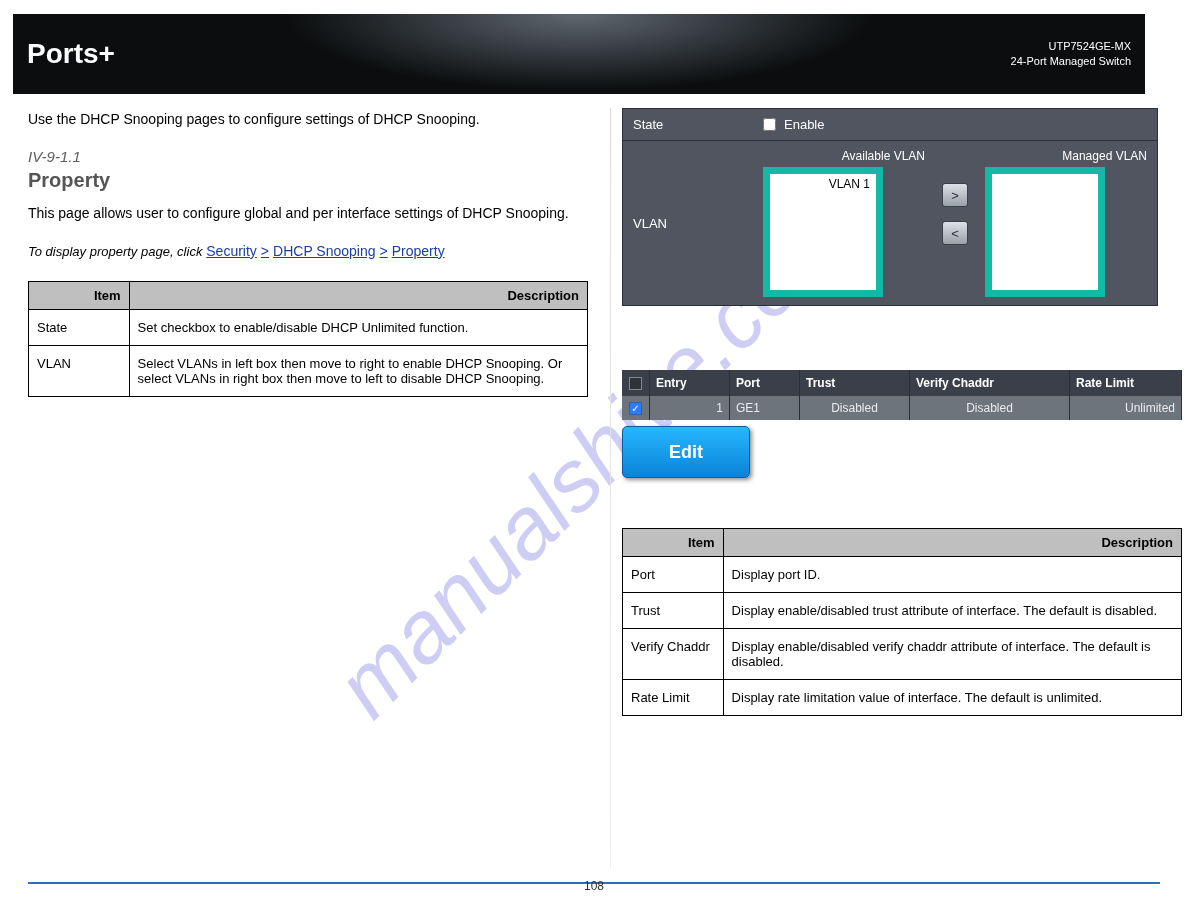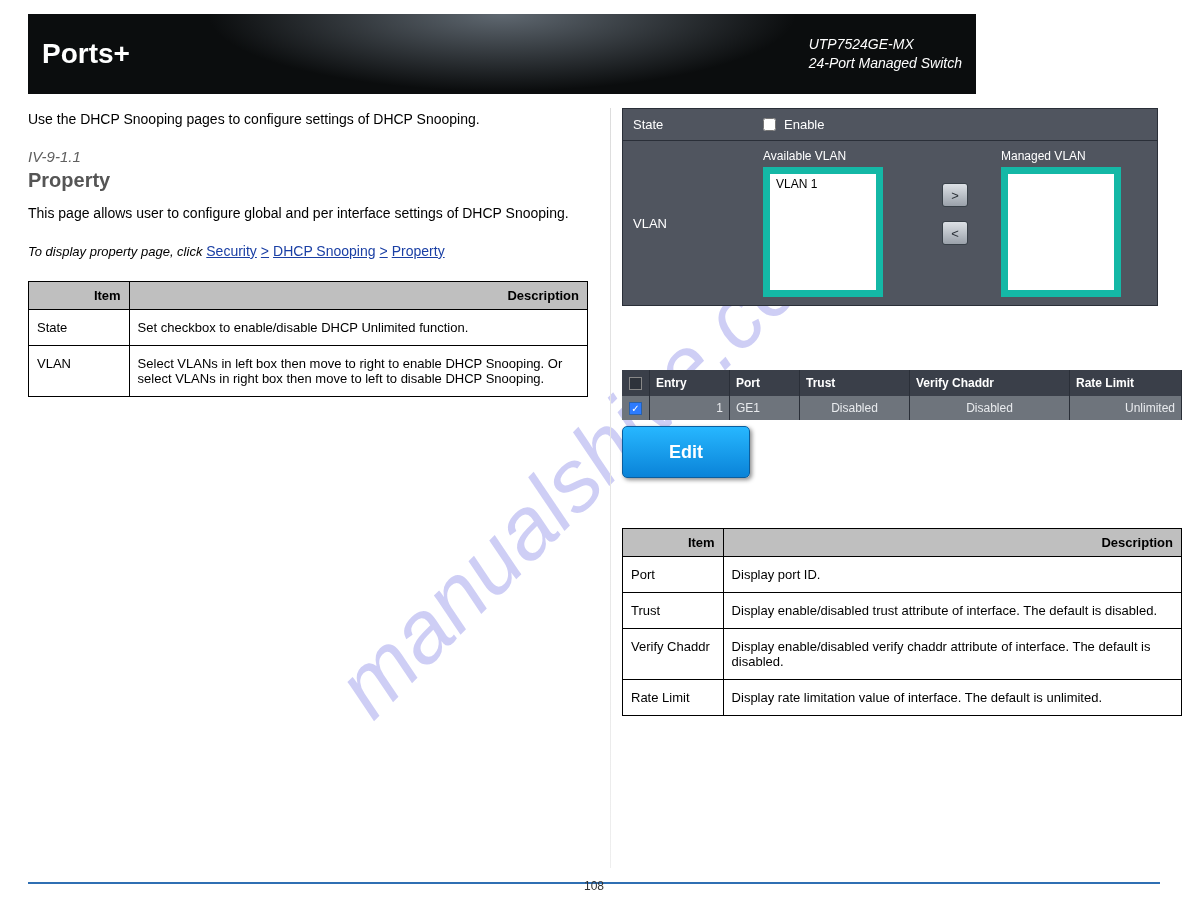--- a/index.html
+++ b/index.html
@@ -1,29 +1,29 @@
 <!DOCTYPE html>
 <html><head>
 <meta charset="utf-8">
 <style>
   * { box-sizing: border-box; margin: 0; padding: 0; }
   html, body { width: 1188px; height: 918px; background: #ffffff; font-family: Arial, sans-serif; color: #000; }
   .page { position: relative; width: 1188px; height: 918px; }
 
   
   .banner {
-    position: absolute; top: 14px; left: 28px; width: 948px; height: 80px;
+    position: absolute; top: 14px; left: 13px; width: 1132px; height: 80px;
     background:
       radial-gradient(ellipse 420px 110px at 50% 0%, rgba(110,120,130,0.85) 0%, rgba(20,24,28,0.0) 70%),
       linear-gradient(180deg, #0b0d0e 0%, #0b0d0e 100%);
     color: #fff;
   }
   .banner-inner { display: flex; align-items: center; justify-content: space-between; height: 100%; padding: 0 14px; }
   .banner-title { font-size: 28px; font-weight: 700; }
-  .banner-right { font-size: 14px; line-height: 1.35; font-style: italic; }
+  .banner-right { text-align: right; font-size: 11px; line-height: 1.35; }
 
   
   .content { position: absolute; top: 108px; left: 28px; right: 28px; bottom: 10px; }
   .left { position: absolute; left: 0; top: 0; width: 560px; }
   .right { position: absolute; left: 594px; top: 0; width: 560px; }
   .divider { position: absolute; left: 582px; top: 0; bottom: 40px; width: 1px; background: linear-gradient(#ddd,#eee); }
 
   
   .para { font-size: 14px; line-height: 1.6; margin-bottom: 18px; }
   .h-sub { color: #5f5f5f; font-style: italic; font-size: 15px; margin-bottom: 4px; }
@@ -39,21 +39,21 @@
   table.info th { background: #bfbfbf; border: 1px solid #000; padding: 6px 8px; text-align: right; font-weight: 700; }
   table.info td { border: 1px solid #000; padding: 10px 8px; vertical-align: top; }
 
   
   .vlan-panel { width: 536px; border: 1px solid #2a2f38; background: #50555f; color: #fff; font-size: 13px; }
   .vlan-row { display: grid; grid-template-columns: 130px 1fr; border-bottom: 1px solid #2a2f38; }
   .vlan-row:last-child { border-bottom: none; }
   .vlan-cell-l { background: #50555f; padding: 8px 10px; display: flex; align-items: center; }
   .vlan-cell-r { background: #50555f; padding: 8px 10px; }
   .enable-wrap { display: flex; align-items: center; gap: 8px; }
-  .vlan-dual { display: grid; grid-template-columns: 1fr 44px 1fr; gap: 24px; align-items: start; }
+  .vlan-dual { display: grid; grid-template-columns: 1fr 44px 1fr; gap: 8px; align-items: start; text-align: right; }
   .list-label { font-size: 12px; margin-bottom: 4px; }
   .listbox { background: #fff; color: #000; width: 120px; height: 130px; border: 7px solid #14b8a6; overflow-y: auto; font-size: 12px; }
   .listbox .opt { padding: 3px 6px; }
   .arrow-col { display: flex; flex-direction: column; gap: 14px; align-items: center; justify-content: center; padding-top: 34px; }
   .arrow-btn { width: 26px; height: 24px; border: 1px solid #384048; border-radius: 3px; background: linear-gradient(#dde1e6,#9aa1aa); display: flex; align-items: center; justify-content: center; font-size: 13px; color: #2b3138; cursor: pointer; }
 
   
   .ps-shot { margin-top: 64px; width: 560px; }
   .ps-head-row { display: grid; grid-template-columns: 28px 80px 70px 110px 160px 112px; background: #3a3f49; color: #fff; font-size: 12px; }
   .ps-head-row > div { padding: 6px 6px; border-right: 1px solid #2a2f38; font-weight: 700; }

